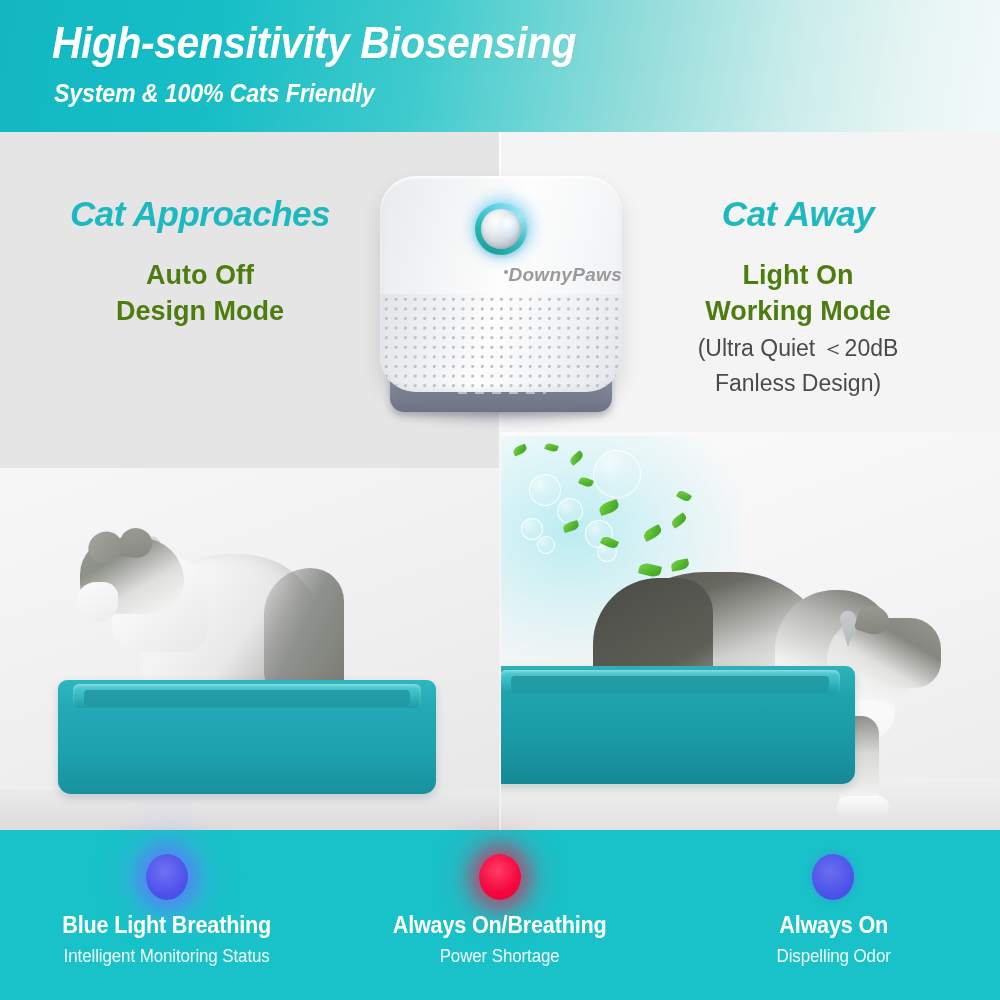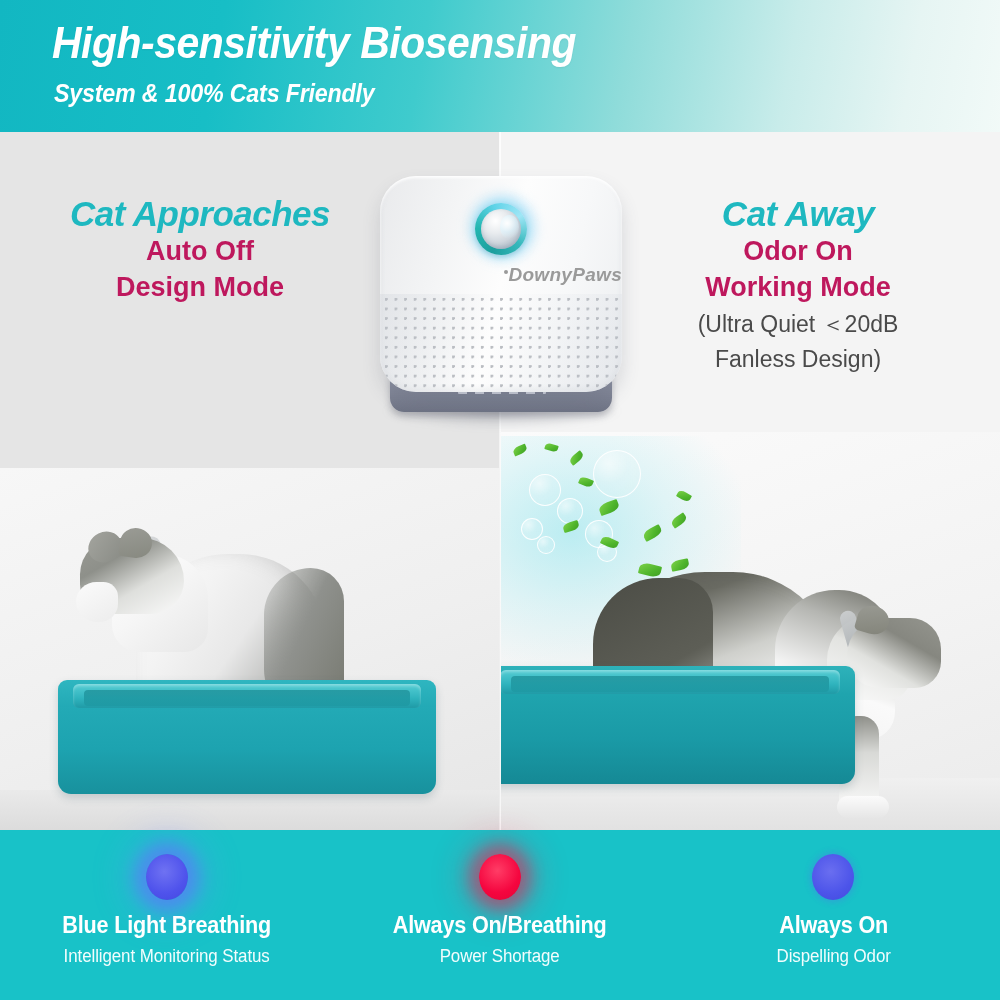--- a/index.html
+++ b/index.html
@@ -97,26 +97,26 @@
   }
   .side-left  { left: 10px;  top: 62px; }
   .side-right { left: 608px; top: 62px; }
 
   .side-heading {
     font-size: 35px;
     font-weight: bold;
     font-style: italic;
     color: #1eb8c0;
     letter-spacing: -0.5px;
-    margin-bottom: 0;
+    margin-bottom: 24px;
   }
   .side-line {
     font-size: 27px;
     font-weight: bold;
-    color: #be185d;
+    color: #4d7c0f;
     line-height: 1.32;
   }
   .side-note {
     font-size: 23px;
     font-weight: normal;
     color: #4a4a4a;
     line-height: 1.3;
     margin-top: 5px;
   }
 
@@ -511,21 +511,21 @@
     <div class="divider"></div>
 
     <div class="side-text side-left">
       <div class="side-heading">Cat Approaches</div>
       <div class="side-line">Auto Off</div>
       <div class="side-line">Design Mode</div>
     </div>
 
     <div class="side-text side-right">
       <div class="side-heading">Cat Away</div>
-      <div class="side-line">Odor On</div>
+      <div class="side-line">Light On</div>
       <div class="side-line">Working Mode</div>
       <div class="side-note">(Ultra Quiet ＜20dB</div>
       <div class="side-note">Fanless Design)</div>
     </div>
 
     <div class="device-wrap">
       <div class="device-shadow"></div>
       <div class="device-base">
         <div class="device-base-ports"></div>
       </div>

